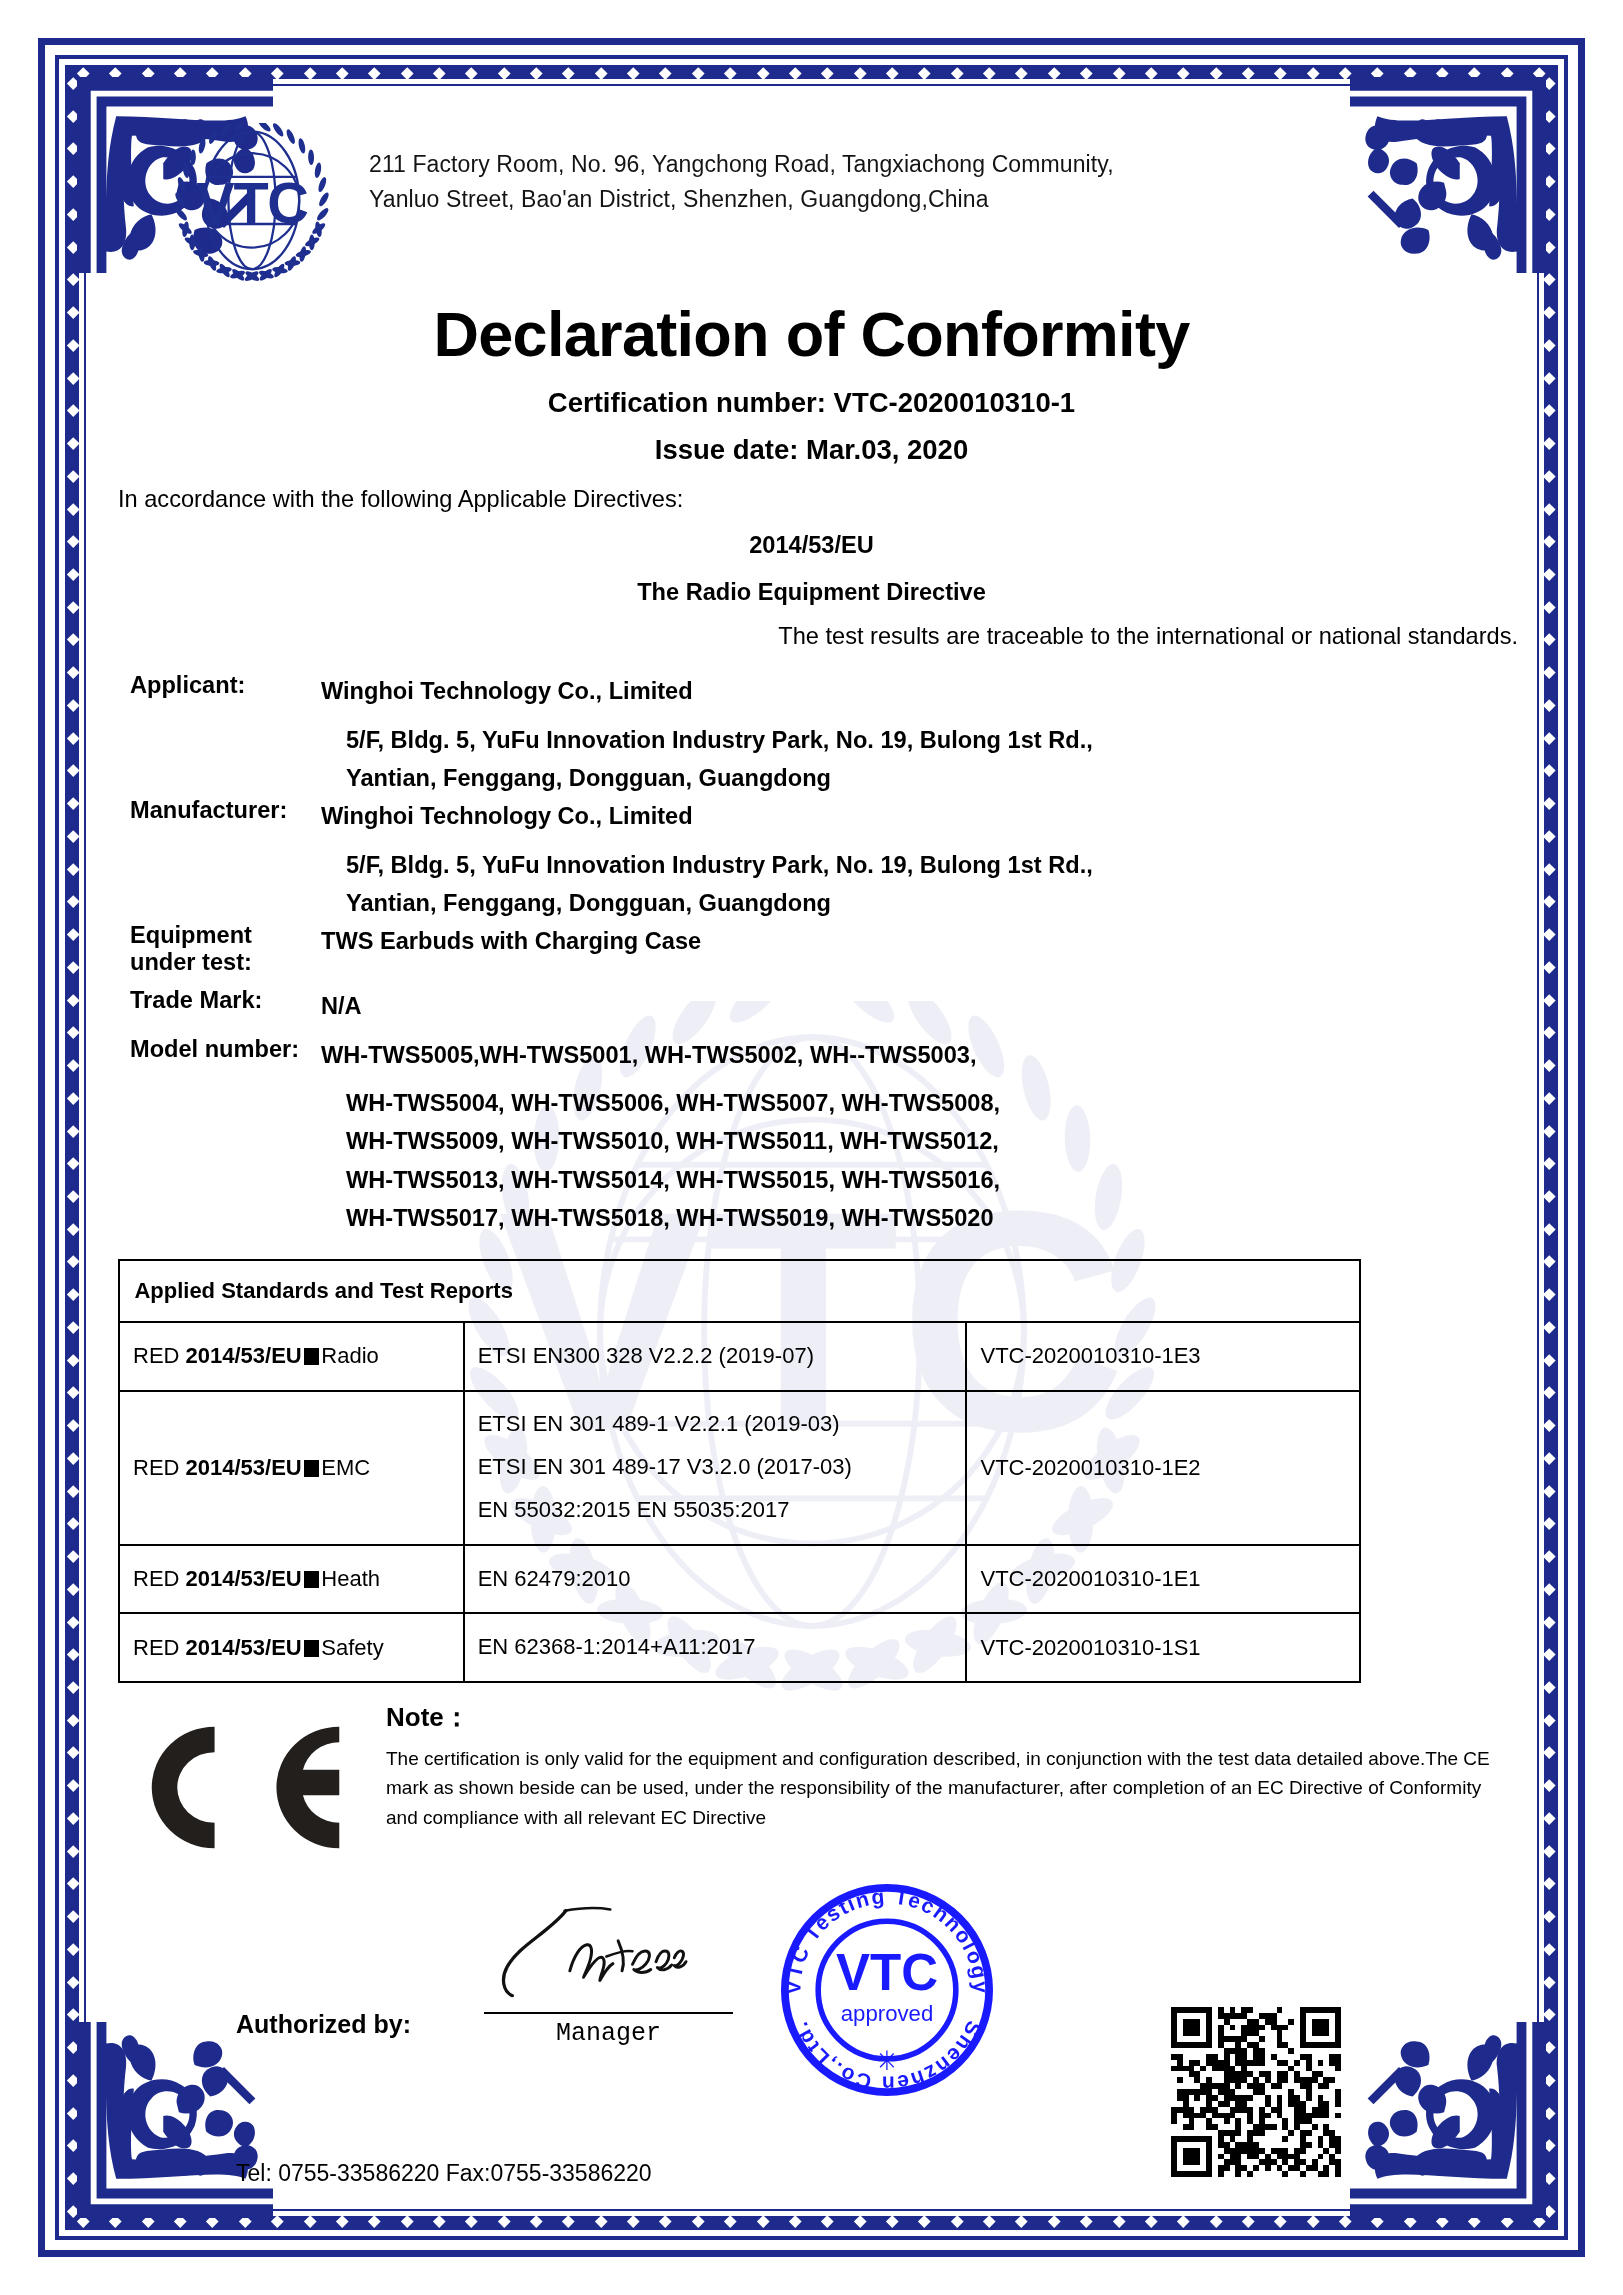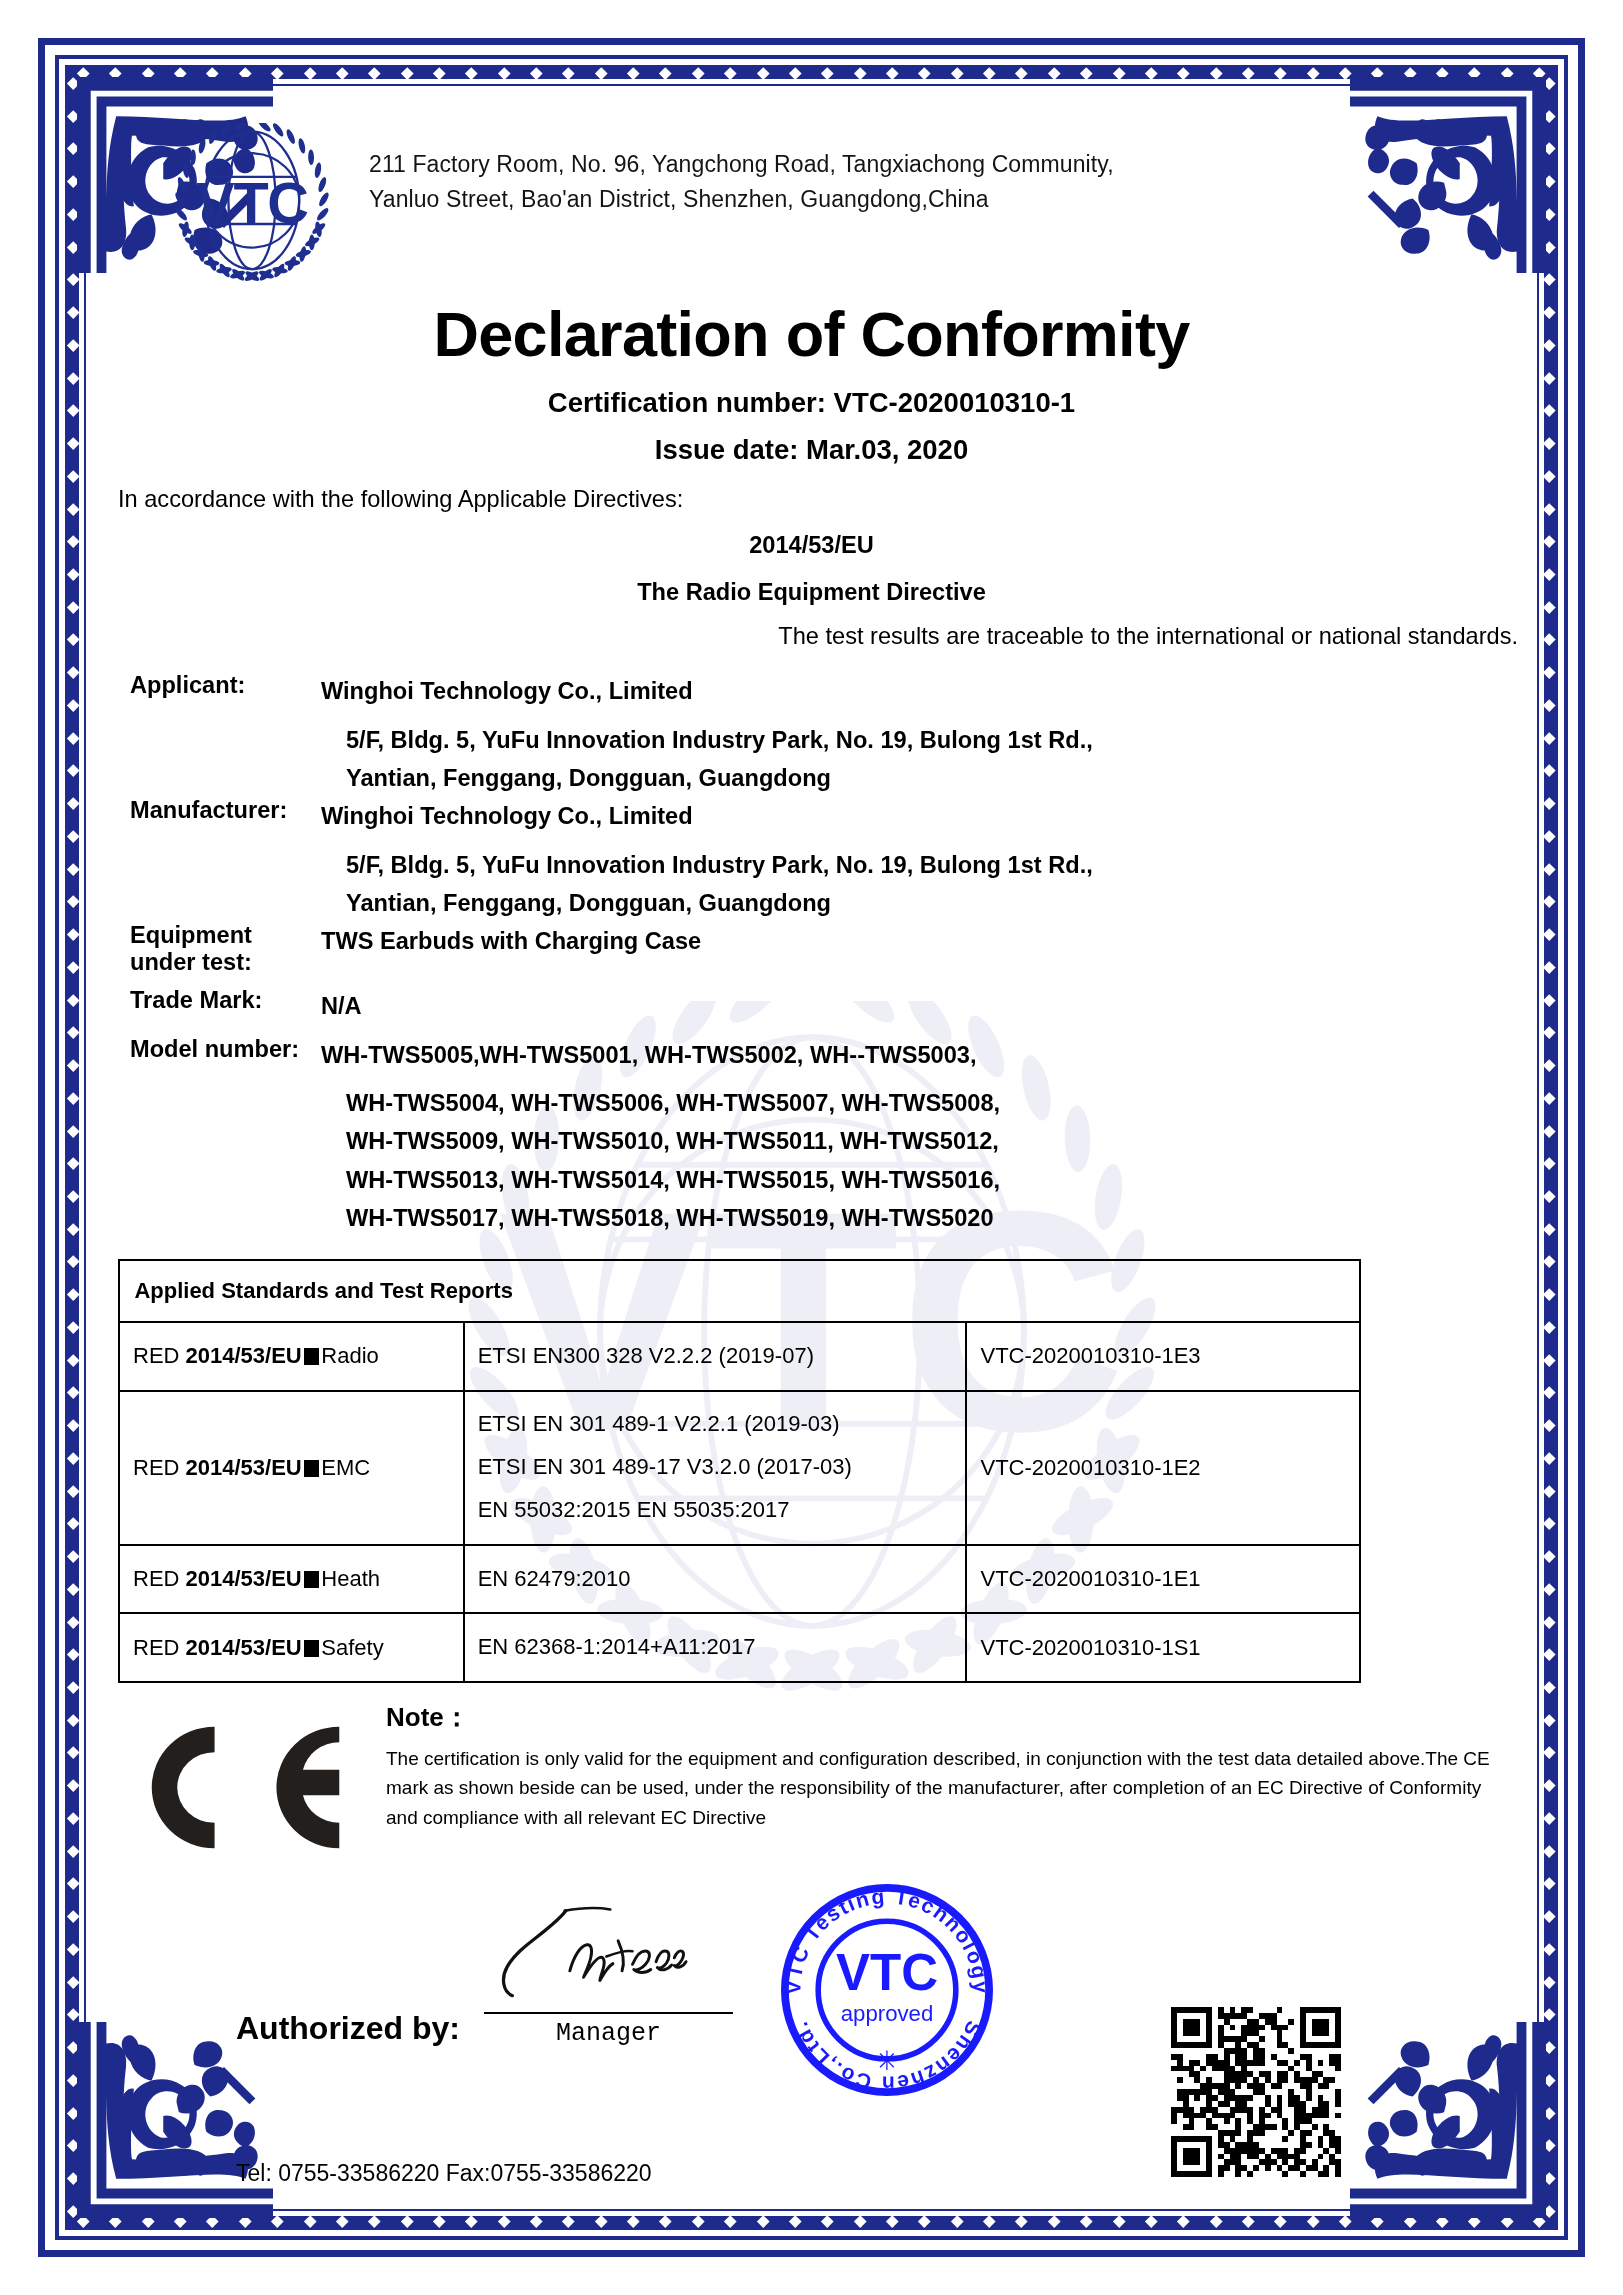--- a/index.html
+++ b/index.html
@@ -71,21 +71,21 @@
   
   .note-wrap{display:flex;margin-top:17px;}
   .ce{width:281px;flex:0 0 auto;display:flex;align-items:flex-start;justify-content:center;padding-top:9.2px;}
   .ce svg{width:216px;height:157px;display:block;}
   .note{flex:1 1 auto;padding-right:19.6px;}
   .note-title{font-size:26px;font-weight:bold;margin-bottom:9.2px;}
   .note-body{font-size:19px;line-height:1.55;}
 
   
   .sig-area{position:relative;margin-top:6.5px;height:236px;}
-  .auth-label{position:absolute;left:131px;top:137px;font-size:32px;font-weight:bold;}
+  .auth-label{position:absolute;left:131px;top:137px;font-size:25px;font-weight:bold;}
   .sig-block{position:absolute;left:366px;top:26px;width:275px;text-align:center;}
   .sig-svg{width:262px;height:111px;display:block;margin:0 auto;}
   .sig-line{border-bottom:2.6px solid #000;width:249px;margin:2.6px auto 0;}
   .manager{font-size:25px;margin-top:5.2px;font-family:Liberation Mono, monospace;}
   .stamp{position:absolute;left:661px;top:6.5px;width:242px;height:222px;}
   .stamp svg{width:100%;height:100%;}
 
   
   .footer{position:absolute;left:131px;bottom:6.5px;font-size:23px;line-height:1.5;}
   .qr{position:absolute;right:177px;bottom:19.6px;width:170px;height:170px;}

